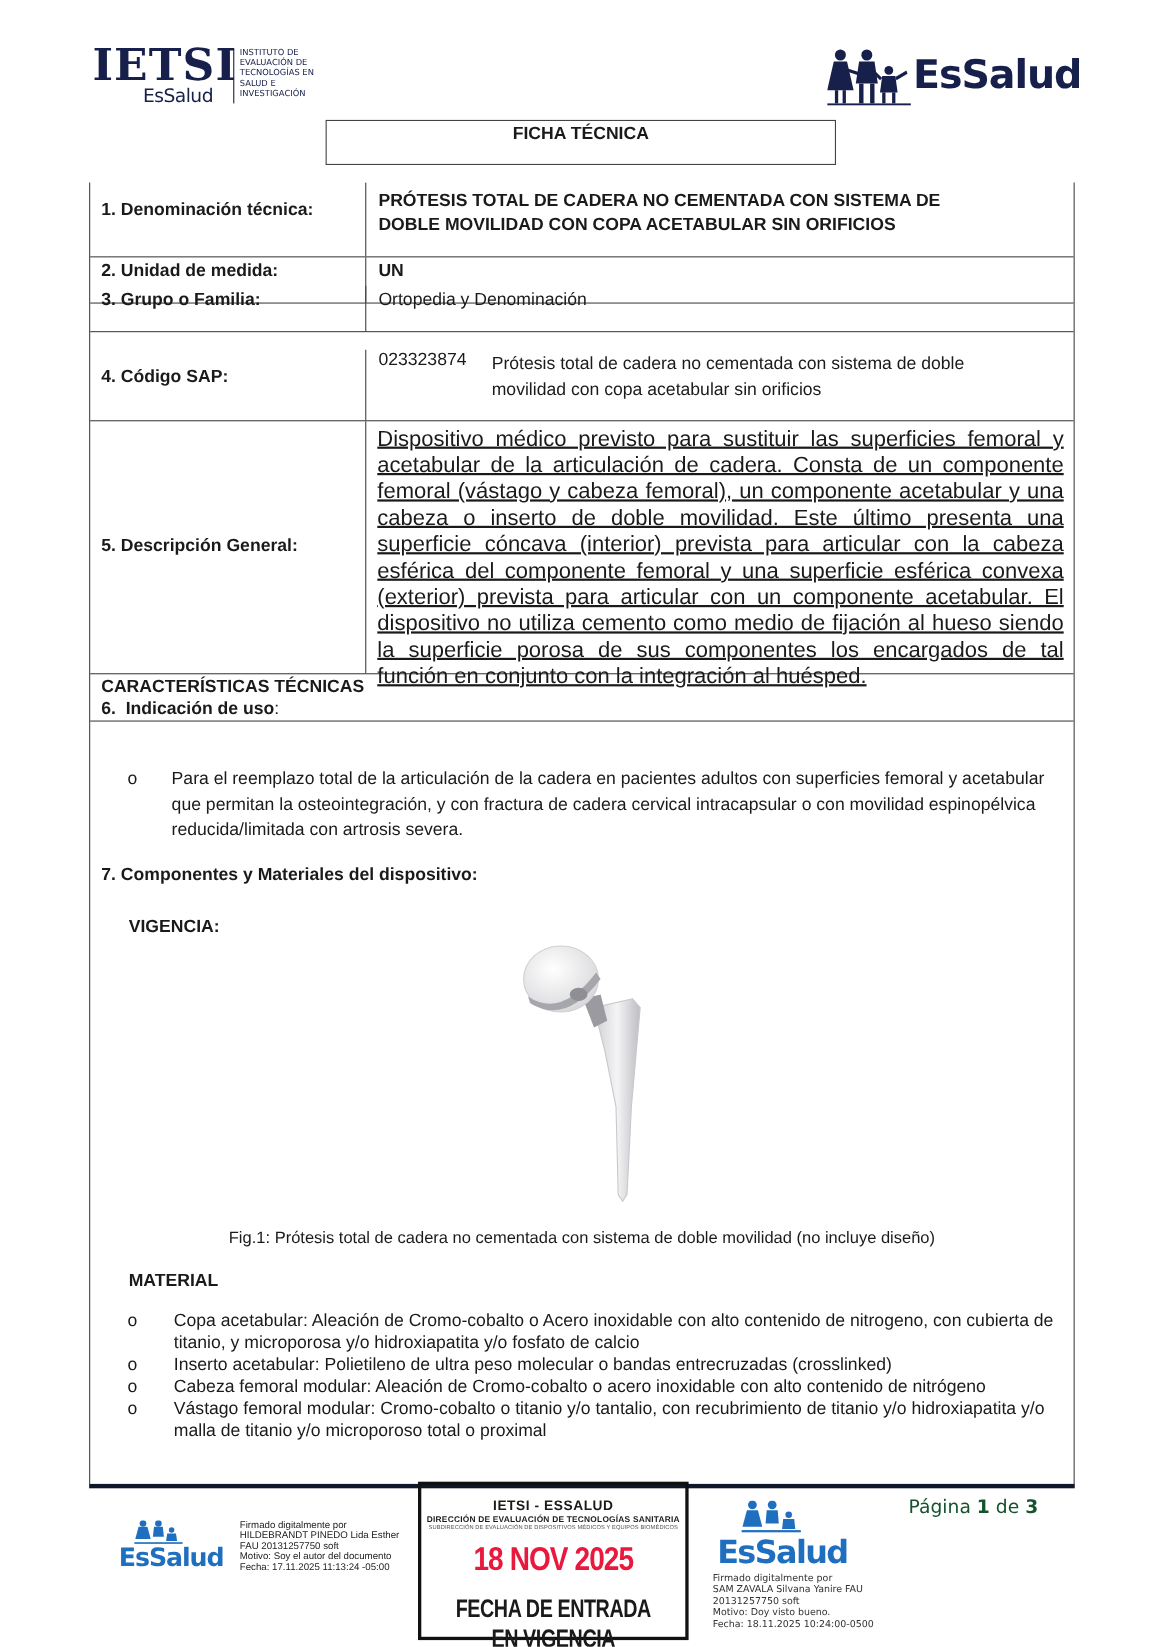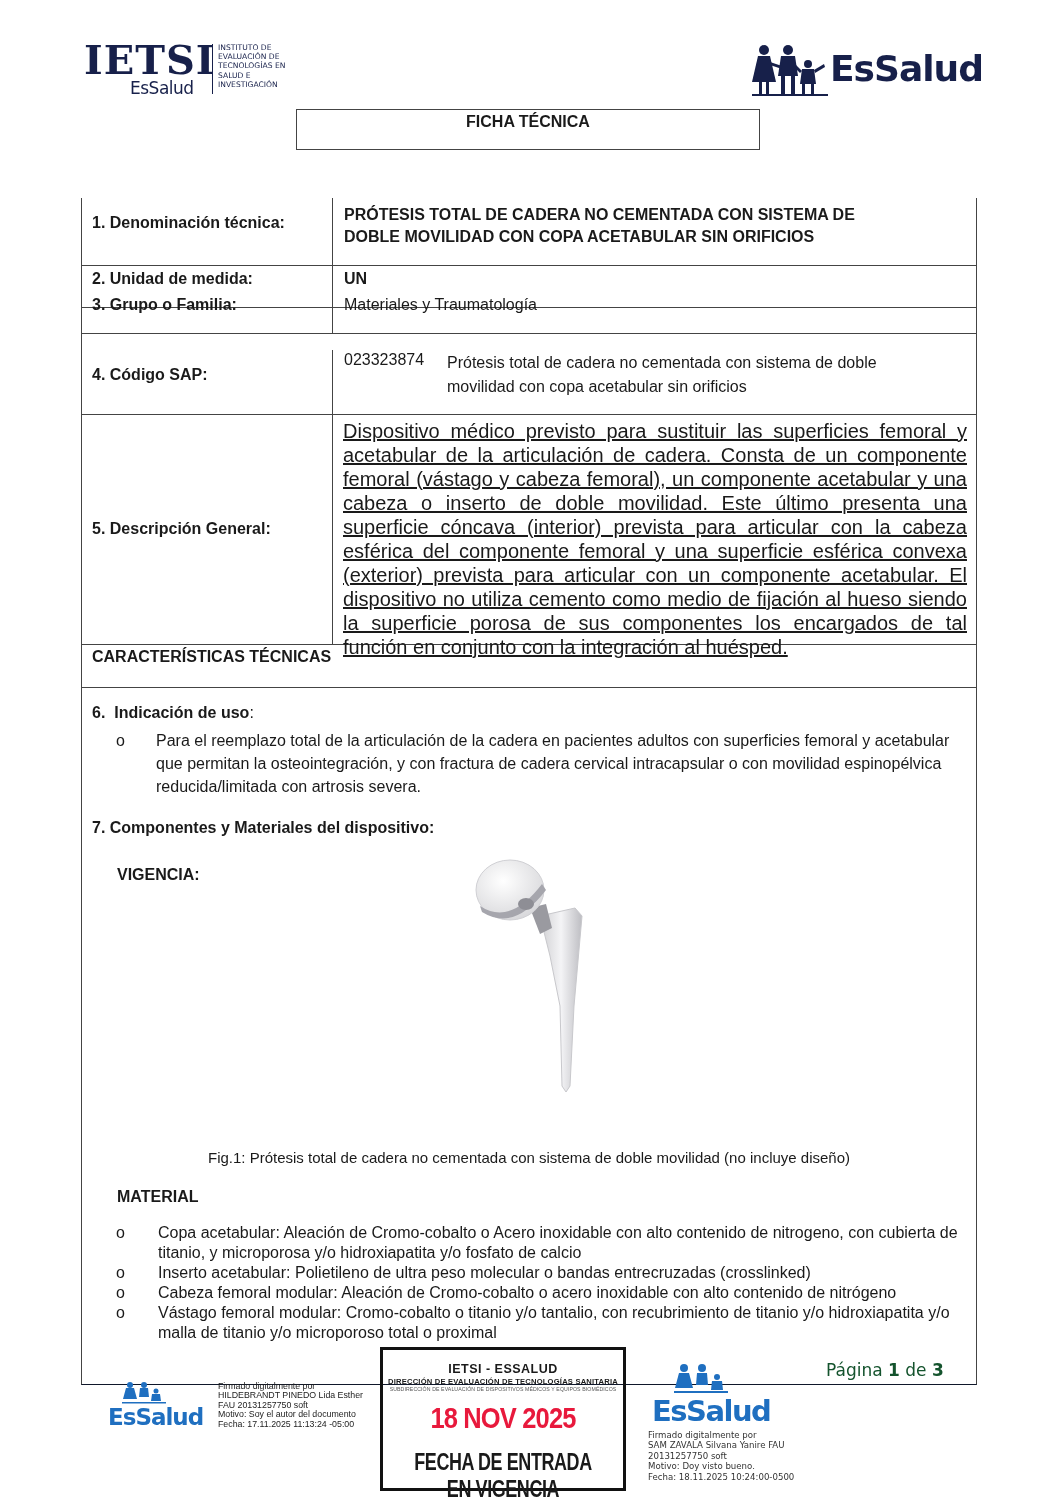--- a/index.html
+++ b/index.html
@@ -21,21 +21,21 @@
   .essalud-fig { position: absolute; left: 0; top: 0; }
   .essalud-text { position: absolute; left: 78px; top: 4px; font-family: "DejaVu Sans", sans-serif;
                   font-weight: bold; font-size: 36px; color: #17204a; letter-spacing: -1px; }
 
   
   .title-box { left: 296px; top: 109px; width: 464px; height: 41px; border: 1px solid #444; box-sizing: border-box;
                text-align: center; font-weight: bold; font-size: 16px; padding-top: 3px; }
 
   
   .sheet { left: 81px; top: 166px; width: 896px; height: 1187px; border-left: 1px solid #444; border-right: 1px solid #444;
-           border-bottom: 1px solid #0f172a; box-sizing: border-box; margin-top: 32px; }
+           border-bottom: 4px solid #0f172a; box-sizing: border-box; }
   .row { position: absolute; left: 0; width: 894px; border-bottom: 1px solid #444; box-sizing: border-box; }
   .lbl { position: absolute; left: 10px; font-size: 16px; font-weight: bold; }
   .vsep { position: absolute; left: 250px; top: 0; bottom: 0; width: 1px; background: #444; }
   .val { position: absolute; left: 262px; font-size: 16px; }
   .val.b { font-weight: bold; }
   .desc { position: absolute; left: 261px; top: 4px; width: 624px; font-size: 20px; line-height: 24px;
           text-align: justify; text-decoration: underline; }
   .sap-code { display: inline-block; width: 103px; vertical-align: top; }
   .sap-text { display: inline-block; width: 490px; vertical-align: top; line-height: 24px; }
 
@@ -127,21 +127,21 @@
 
   <div class="row" style="top:68px; height:42px;">
     <div class="vsep"></div>
     <div class="lbl" style="top:4px;">2.  Unidad de medida:</div>
     <div class="val b" style="top:4px;">UN</div>
   </div>
 
   <div class="row" style="top:94px; height:42px;">
     <div class="vsep"></div>
     <div class="lbl" style="top:4px;">3.  Grupo o Familia:</div>
-    <div class="val" style="top:4px;">Materiales y Traumatología</div>
+    <div class="val" style="top:4px;">Ortopedia y Denominación</div>
   </div>
 
   <div class="row" style="top:152px; height:65px;">
     <div class="vsep"></div>
     <div class="lbl" style="top:16px;">4.  Código SAP:</div>
     <div class="val" style="top:1px; width:620px;">
       <span class="sap-code">023323874</span><span class="sap-text">Prótesis total de cadera no cementada con sistema de doble movilidad con copa acetabular sin orificios</span>
     </div>
   </div>
 
@@ -150,21 +150,21 @@
     <div class="lbl" style="top:105px;">
       <span>5.  Descripción General:</span>
     </div>
     <div class="desc">Dispositivo médico previsto para sustituir las superficies femoral y acetabular de la articulación de cadera. Consta de un componente femoral (vástago y cabeza femoral), un componente acetabular y una cabeza o inserto de doble movilidad. Este último presenta una superficie cóncava (interior) prevista para articular con la cabeza esférica del componente femoral y una superficie esférica convexa (exterior) prevista para articular con un componente acetabular. El dispositivo no utiliza cemento como medio de fijación al hueso siendo la superficie porosa de sus componentes los encargados de tal función en conjunto con la integración al huésped.</div>
   </div>
 
   <div class="row" style="top:447px; height:43px;">
     <div class="sec-title" style="top:3px;">CARACTERÍSTICAS TÉCNICAS</div>
   </div>
 
-  <div class="sec-head" style="left:10px; top:506px;text-align:center;">
+  <div class="sec-head" style="left:10px; top:470px;text-align:center;">
     <b>6.</b>&nbsp;&nbsp;<b>Indicación de uso</b><span>:</span>
   </div>
 
   <div class="bullet-block" style="top:531px;">
     <div class="bullet-item">
       <span class="dot">o</span>
       <span>Para el reemplazo total de la articulación de la cadera en pacientes adultos con superficies femoral y acetabular que permitan la osteointegración, y con fractura de cadera cervical intracapsular o con movilidad espinopélvica reducida/limitada con artrosis severa.</span>
     </div>
   </div>
 

